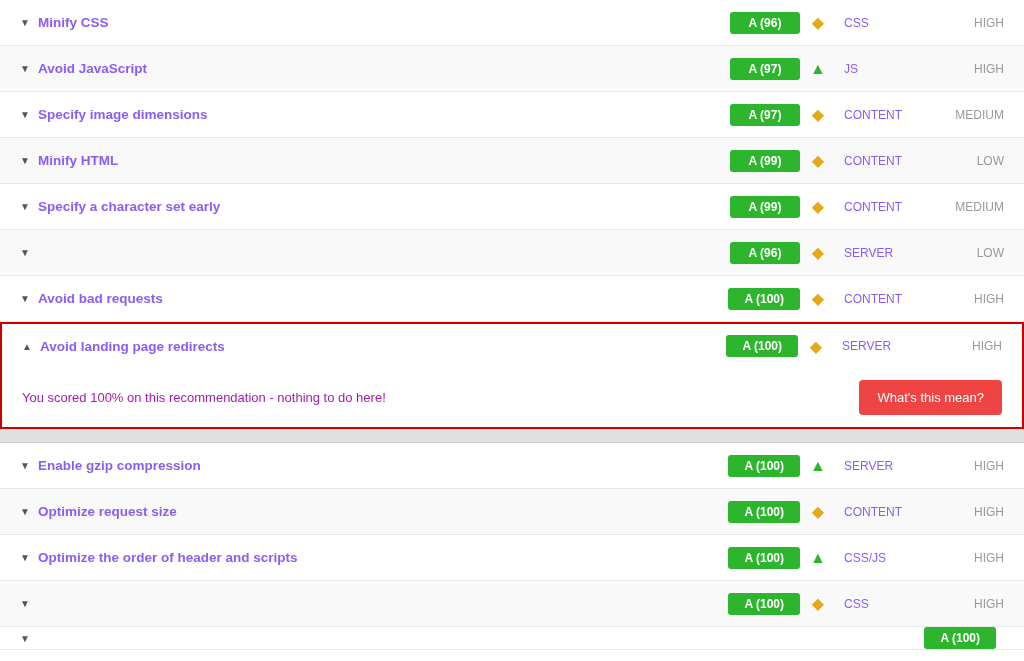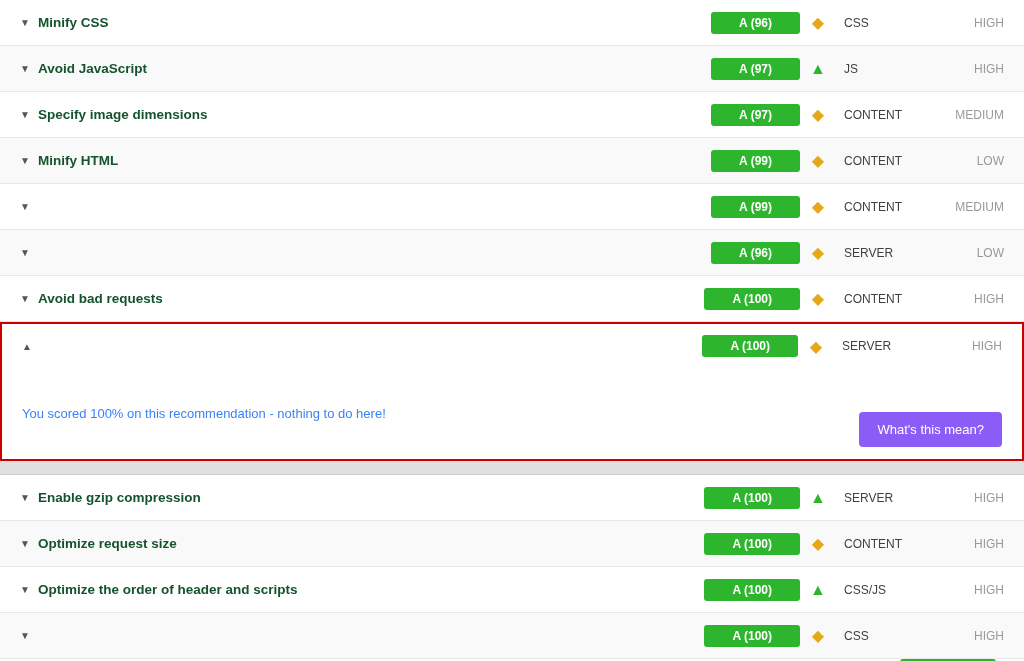--- a/index.html
+++ b/index.html
@@ -56,83 +56,82 @@
 
     .toggle-icon {
       color: #555;
       font-size: 10px;
       cursor: pointer;
       width: 12px;
       display: inline-block;
     }
 
     .row-title {
-      color: #14532d;
+      color: #8b5cf6;
       font-weight: bold;
       font-size: 13.5px;
       cursor: pointer;
       text-decoration: none;
     }
 
     .score-badge {
       background: #2db52d;
       color: white;
-      padding: 4px 28px;
+      padding: 4px 16px;
       border-radius: 3px;
       font-weight: bold;
       font-size: 12px;
       min-width: 70px;
       text-align: center;
       margin-right: 8px;
     }
 
     .trend-icon {
       font-size: 16px;
       width: 20px;
       text-align: center;
       margin-right: 16px;
     }
 
     .trend-up { color: #2db52d; }
     .trend-diamond { color: #e6a817; }
 
     .category {
-      color: #404040;
+      color: #8b5cf6;
       font-size: 12px;
       width: 90px;
       text-align: left;
     }
 
     .priority {
       color: #999;
       font-size: 12px;
       width: 70px;
       text-align: right;
     }
 
     .score-area {
       display: flex;
       align-items: center;
     }
 
     .expanded-text {
-      color: #3b82f6;
+      color: #a21caf;
       font-size: 13px;
     }
 
     .whats-mean-btn {
-      background: #8b5cf6;
+      background: #ef4444;
       color: white;
       border: none;
       padding: 10px 18px;
       border-radius: 4px;
       font-size: 13px;
       cursor: pointer;
       white-space: nowrap;
-      margin-top: 32px;
     }
 
     .separator-row {
       height: 14px;
       background: #e0e0e0;
       border-bottom: 1px solid #ccc;
     }
   </style>
 </head>
 <body>
@@ -184,20 +183,21 @@
         <div class="score-area">
           <div class="score-badge">A (99)</div>
           <span class="trend-icon trend-diamond">◆</span>
           <span class="category">CONTENT</span>
           <span class="priority">LOW</span>
         </div>
       </div>
       <div class="row" style="background: rgb(255, 255, 255);">
         <div class="row-name">
           <span class="toggle-icon">▼</span>
+          <a class="row-title">Specify a character set early</a>
         </div>
         <div class="score-area">
           <div class="score-badge">A (99)</div>
           <span class="trend-icon trend-diamond">◆</span>
           <span class="category">CONTENT</span>
           <span class="priority">MEDIUM</span>
         </div>
       </div>
       <div class="row" style="background: rgb(249, 249, 249);">
         <div class="row-name">
@@ -218,20 +218,21 @@
         <div class="score-area">
           <div class="score-badge">A (100)</div>
           <span class="trend-icon trend-diamond">◆</span>
           <span class="category">CONTENT</span>
           <span class="priority">HIGH</span>
         </div>
       </div>
       <div class="row expanded-parent">
         <div class="row-name">
           <span class="toggle-icon">▲</span>
+          <a class="row-title">Avoid landing page redirects</a>
         </div>
         <div class="score-area">
           <div class="score-badge">A (100)</div>
           <span class="trend-icon trend-diamond">◆</span>
           <span class="category">SERVER</span>
           <span class="priority">HIGH</span>
         </div>
       </div>
       <div class="expanded-content">
         <span class="expanded-text">You scored 100% on this recommendation - nothing to do here!</span>

